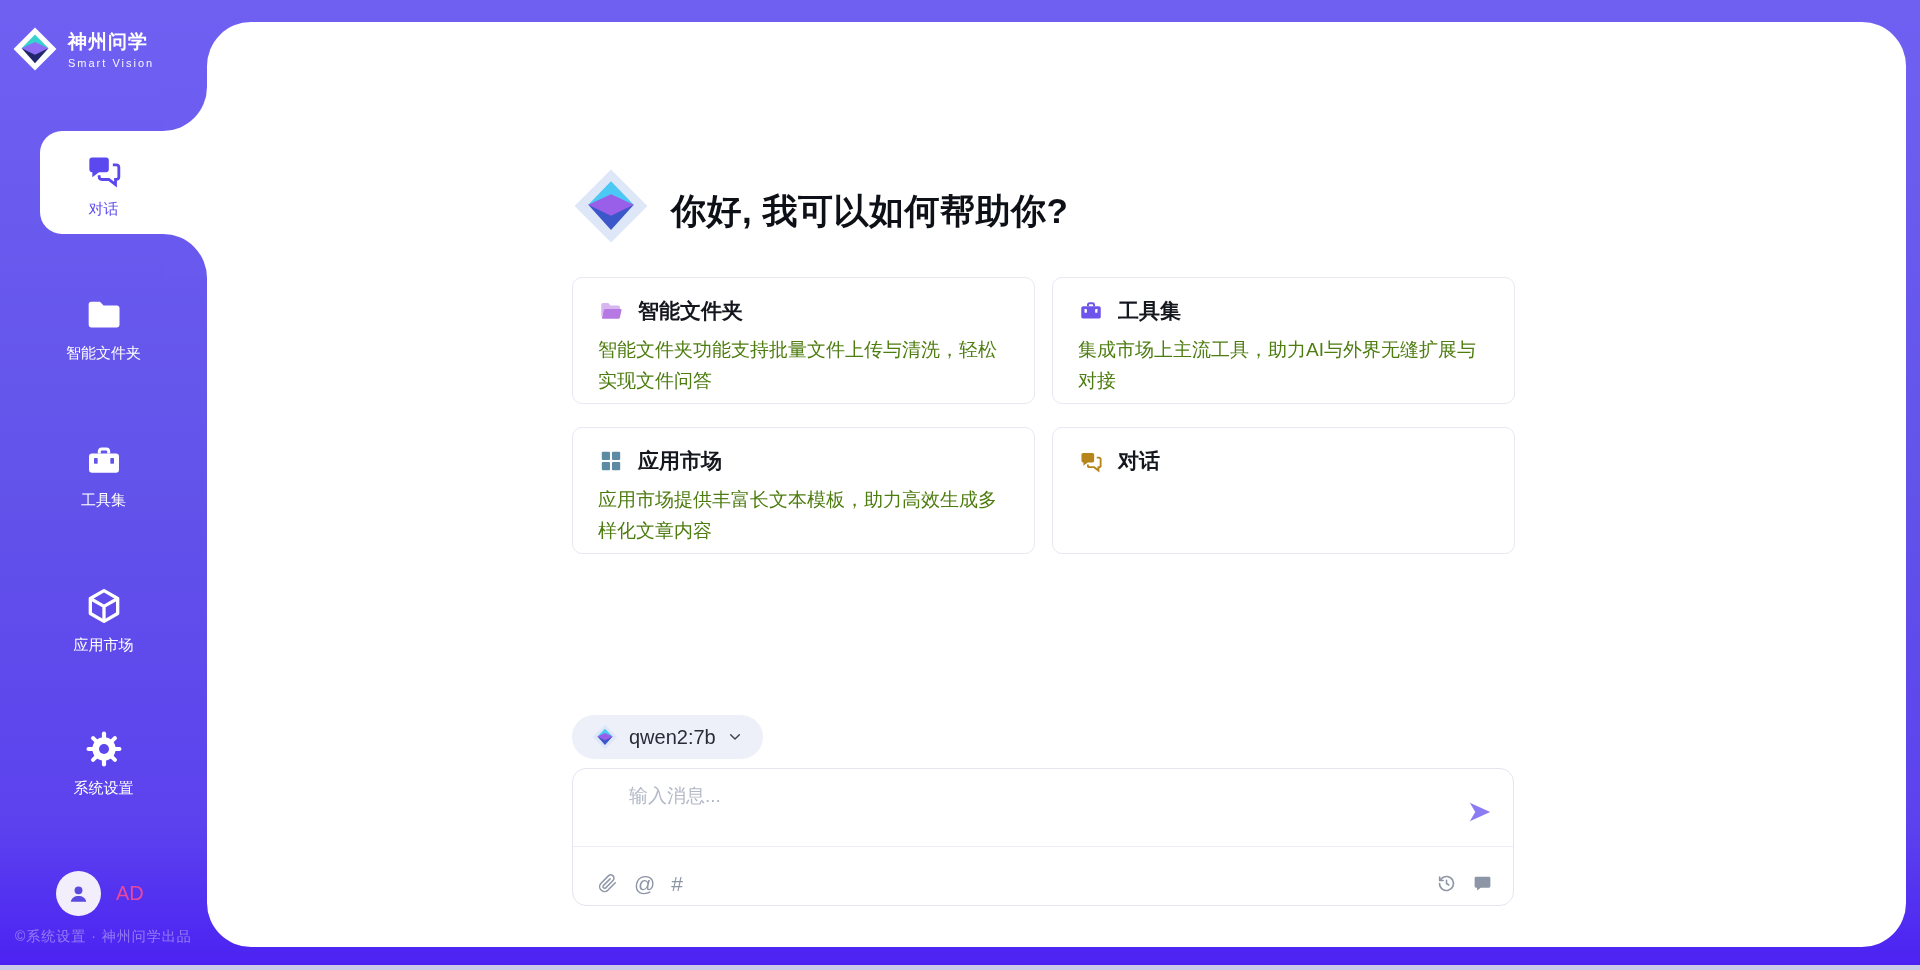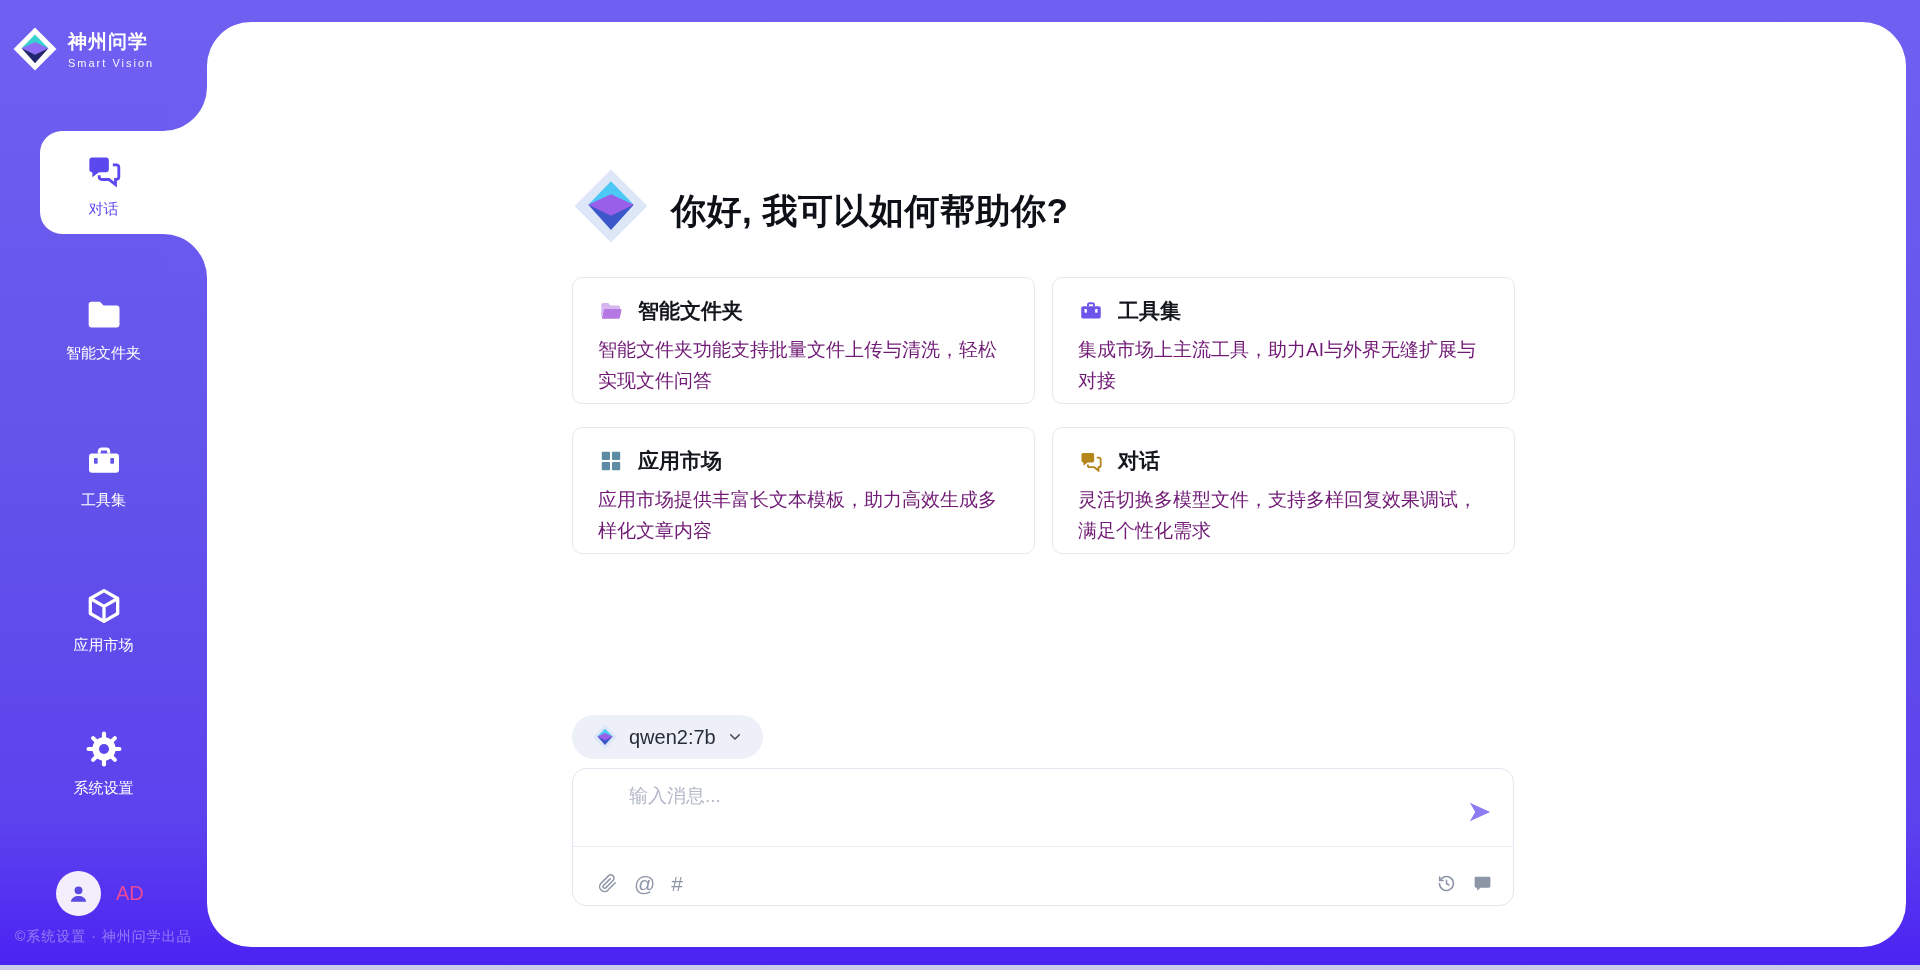--- a/index.html
+++ b/index.html
@@ -49,21 +49,21 @@
     color:#0d1016; letter-spacing:.5px; }
 
   
   .cards { position:absolute; left:365px; top:255px; display:grid;
     grid-template-columns:463px 463px; gap:23px 17px; grid-auto-rows:127px; }
   .card { border:1px solid #e7e9f1; border-radius:10px; background:#fff;
     padding:19px 25px; cursor:pointer; }
   .card-head { display:flex; align-items:center; gap:14px; }
   .card-icon svg { width:26px; height:26px; display:block; }
   .card-title { font-size:21px; font-weight:700; color:#14171d; }
-  .card-desc { margin-top:9px; font-size:19px; line-height:31px; color:#701a75; }
+  .card-desc { margin-top:9px; font-size:19px; line-height:31px; color:#4d7c0f; }
 
   
   .chip { position:absolute; left:365px; top:693px; height:44px; border-radius:22px;
     background:#eef0f9; display:flex; align-items:center; gap:11px; padding:10px 20px;
     cursor:pointer; width:max-content; }
   .chip svg.diamond { width:26px; height:26px; }
   .chip-label { font-size:20px; color:#272c36; }
   .chip .chev { width:16px; height:16px; color:#41454f; }
 
   
@@ -235,21 +235,20 @@
     <div class="card">
       <div class="card-head">
         <span class="card-icon" style="color: rgb(181, 132, 27);">
           <svg viewBox="0 0 24 24">
             <path d="M3.2 4.5h10.1c.9 0 1.6.7 1.6 1.6v5.6c0 .9-.7 1.6-1.6 1.6H9l-4 3.1v-3.1H4.8c-.9 0-1.6-.7-1.6-1.6V6.1c0-.9.7-1.6 1.6-1.6z" fill="currentColor"></path>
             <path d="M17.3 8.9h2c.9 0 1.6.7 1.6 1.6v5.6c0 .9-.7 1.6-1.6 1.6h-.4v3.1l-4-3.1h-4.2c-.9 0-1.6-.7-1.6-1.6v-.9" fill="none" stroke="currentColor" stroke-width="1.7"></path>
           </svg>
         </span>
         <span class="card-title">对话</span>
       </div>
-      <div class="card-desc">灵活切换多模型文件，支持多样回复效果调试，满足个性化需求</div>
     </div>
 
   </div>
 
   <div class="chip">
     <svg class="diamond" viewBox="0 0 24 24">
       <path d="M12 .8L23.2 12 12 23.2.8 12z" fill="#dde7f7"></path>
       <path d="M12 4.4l7 7.2H5z" fill="#4cc8f4"></path>
       <path d="M5 11.6h14L12 19.4z" fill="#3b57c9"></path>
       <path d="M5 11.6L12 8.4l7 3.2-7 3.4z" fill="#9a5fe9"></path>

